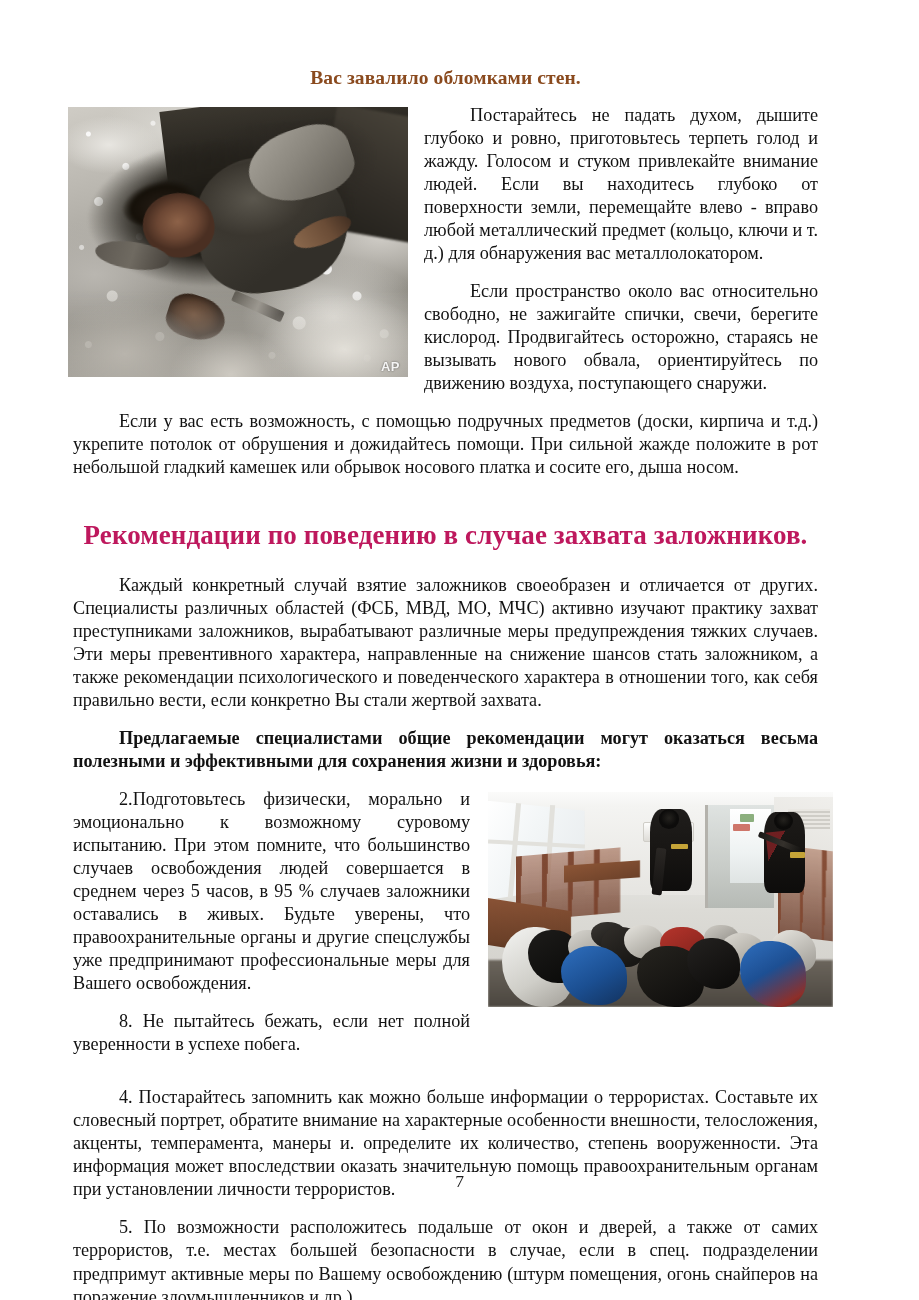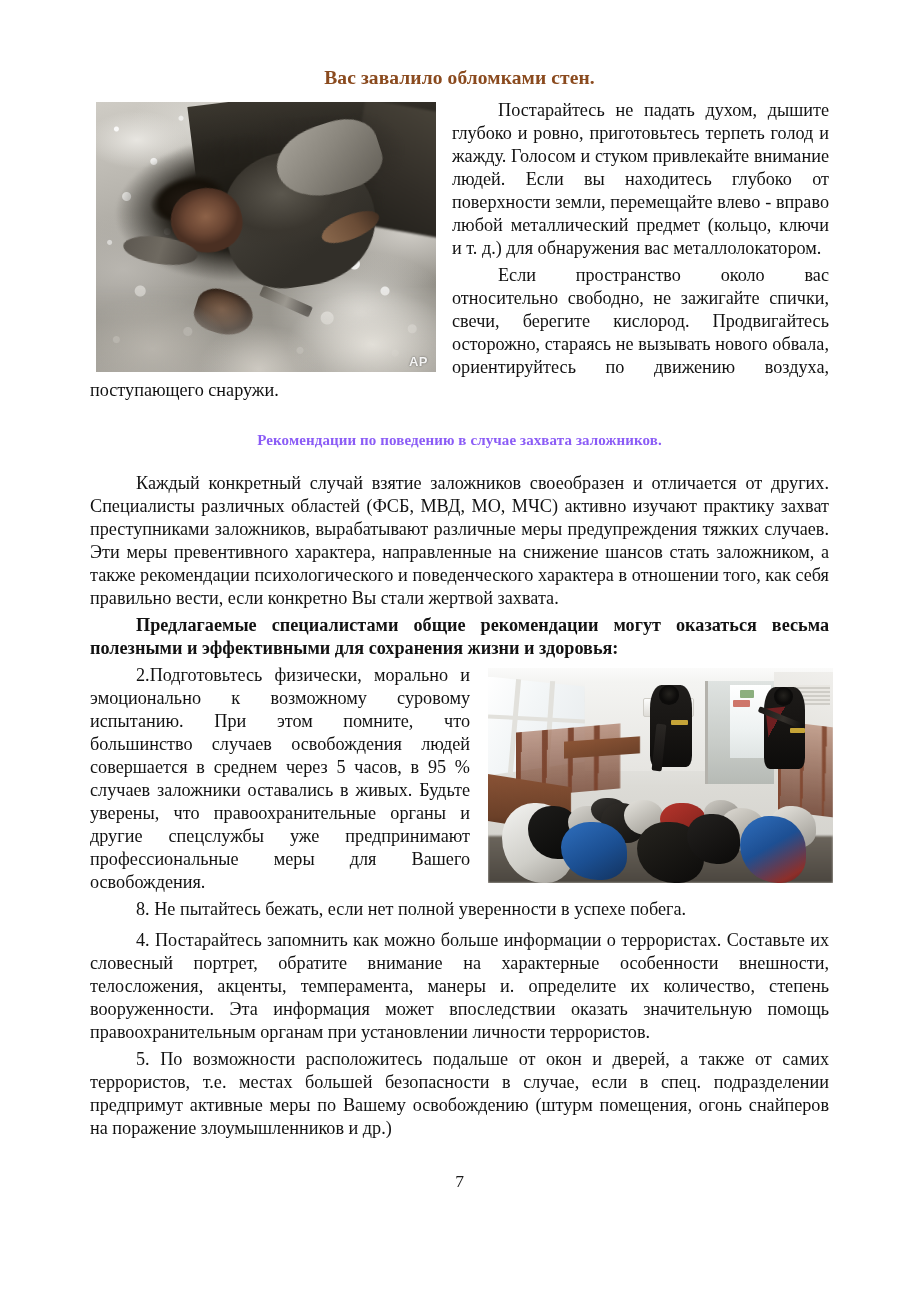--- a/index.html
+++ b/index.html
@@ -16,49 +16,49 @@
     color: #121212;
     overflow: hidden;
   }
 
   .page {
     position: absolute;
     left: 0; top: 0;
     width: 919px;
     height: 1270px;
     box-sizing: border-box;
-    padding: 52px 86px 0 86px;
+    padding: 52px 86px 0 58px;
   }
 
   
   .heading {
     text-align: center;
     font-weight: bold;
     line-height: 1.18;
   }
   .heading-1 {
     font-size: 19.5px;
     color: #8a4a1e;
     margin: 14px 0 10px 0;
     letter-spacing: .1px;
   }
   .heading-2 {
-    font-size: 15px;
-    color: #8b5cf6;
+    font-size: 27px;
+    color: #be185d;
     margin: 26px 0 22px 0;
     letter-spacing: .1px;
   }
 
   
   p.body {
     font-size: 18.2px;
     line-height: 1.265;
     text-align: justify;
     text-justify: inter-word;
-    margin: 4px;
+    margin: 15px;
     hyphens: none;
   }
   p.indent { text-indent: 46px; }
   p.bold { font-weight: bold; }
 
   
   .figure {
     border: 0;
     display: block;
   }
@@ -423,20 +423,21 @@
       <div class="r-tool"></div>
       <div class="r-hand"></div>
       <div class="r-debris-fg"></div>
       <figcaption class="ap-watermark">AP</figcaption>
     </figure>
 
     <p class="body indent">Постарайтесь не падать духом, дышите глубоко и ровно, приготовьтесь терпеть голод и жажду. Голосом и стуком привлекайте внимание людей. Если вы находитесь глубоко от поверхности земли, перемещайте влево - вправо любой металлический предмет (кольцо, ключи и т. д.) для обнаружения вас металлолокатором.</p>
 
     <p class="body indent">Если пространство около вас относительно свободно, не зажигайте спички, свечи, берегите кислород. Продвигайтесь осторожно, стараясь не вызывать нового обвала, ориентируйтесь по движению воздуха, поступающего снаружи.</p>
 
+    <p class="body indent">Если у вас есть возможность, с помощью подручных предметов (доски, кирпича и т.д.) укрепите потолок от обрушения и дожидайтесь помощи. При сильной жажде положите в рот небольшой гладкий камешек или обрывок носового платка и сосите его, дыша носом.</p>
 
   </div>
 
   <h2 class="heading heading-2">Рекомендации по поведению в случае захвата заложников.</h2>
 
   <p class="body indent">Каждый конкретный случай взятие заложников своеобразен и отличается от других. Специалисты различных областей (ФСБ, МВД, МО, МЧС) активно изучают практику захват преступниками заложников, вырабатывают различные меры предупреждения тяжких случаев. Эти меры превентивного характера, направленные на снижение шансов стать заложником, а также рекомендации психологического и поведенческого характера в отношении того, как себя правильно вести, если конкретно Вы стали жертвой захвата.</p>
 
   <p class="body indent bold">Предлагаемые специалистами общие рекомендации могут оказаться весьма полезными и эффективными для сохранения жизни и здоровья:</p>
 
 

